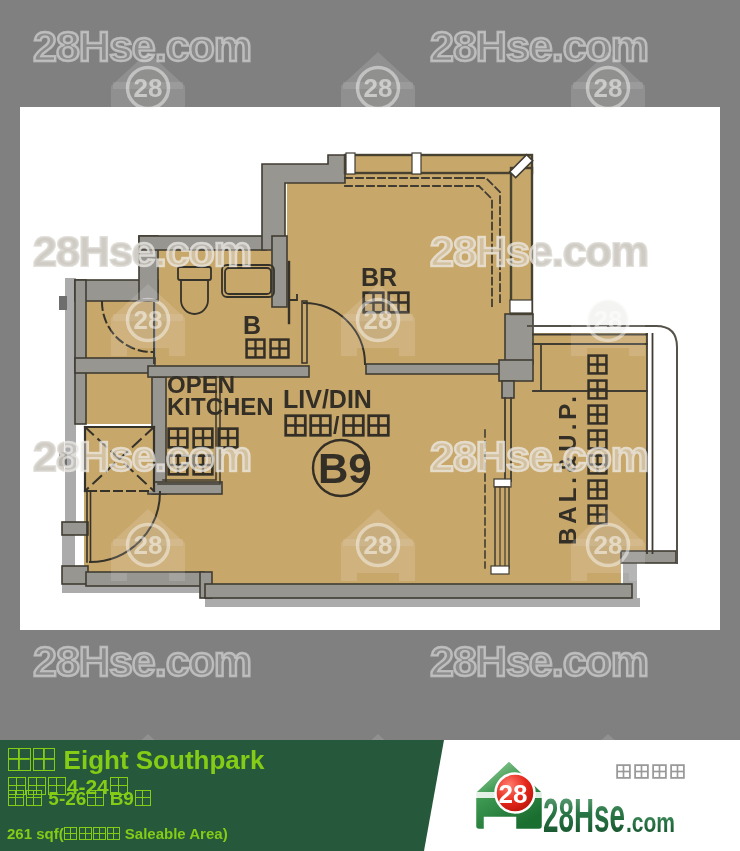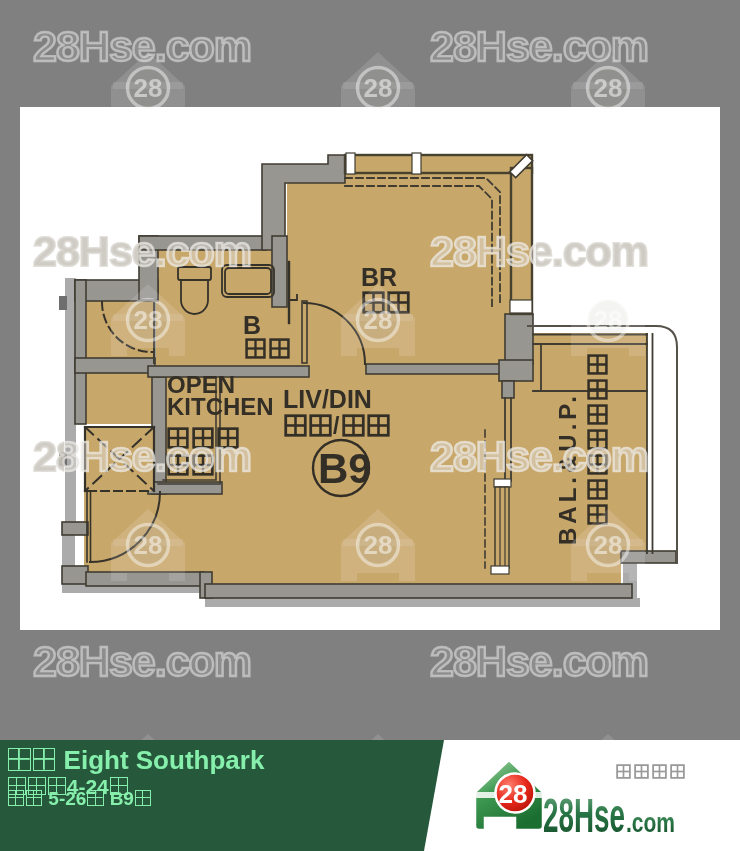--- a/index.html
+++ b/index.html
@@ -293,31 +293,32 @@
       <use href="#wmh" x="608" y="545"></use>
       <use href="#wmh" x="148" y="770"></use>
       <use href="#wmh" x="378" y="770"></use>
       <use href="#wmh" x="608" y="770"></use>
     </g>
   </g>
 </svg>
 
 <div class="abs" style="left:0;top:740px;width:740px;height:111px;background:#ffffff;"></div>
 <div class="abs" style="left:0;top:740px;width:740px;height:111px;background:#26593b;
-     clip-path:polygon(0 0,444px 0,424px 111px,0 111px);color:#86efac;">
+     clip-path:polygon(0 0,444px 0,424px 111px,0 111px);color:#84cc16;">
 
   <div class="abs" style="left:7px;top:5px;font-size:26px;font-weight:bold;">
     <span class="cj"></span><span class="cj"></span> Eight Southpark</div>
 
   <div class="abs" style="left:7px;top:35px;font-size:21px;font-weight:bold;">
     <span class="cj"></span><span class="cj"></span><span class="cj"></span>4-24<span class="cj"></span></div>
 
   <div class="abs" style="left:7px;top:48px;font-size:19px;font-weight:bold;">
     <span class="cj"></span><span class="cj"></span> 5-26<span class="cj"></span> B9<span class="cj"></span></div>
 
+  <div class="abs" style="left:7px;top:85px;font-size:15px;font-weight:bold;">261 sqf(<span class="cj"></span><span class="cj"></span><span class="cj"></span><span class="cj"></span> Saleable Area)</div>
 </div>
 
 <svg class="abs" style="left:440px;top:740px" width="300" height="111" viewBox="0 0 300 111">
   <defs>
     <linearGradient id="hg" x1="0" y1="0" x2="0.55" y2="1">
       <stop offset="0" stop-color="#b2dcb2"></stop>
       <stop offset="0.45" stop-color="#3f9a52"></stop>
       <stop offset="1" stop-color="#1a6e30"></stop>
     </linearGradient>
     <linearGradient id="tg" x1="0" y1="0" x2="0" y2="1">

